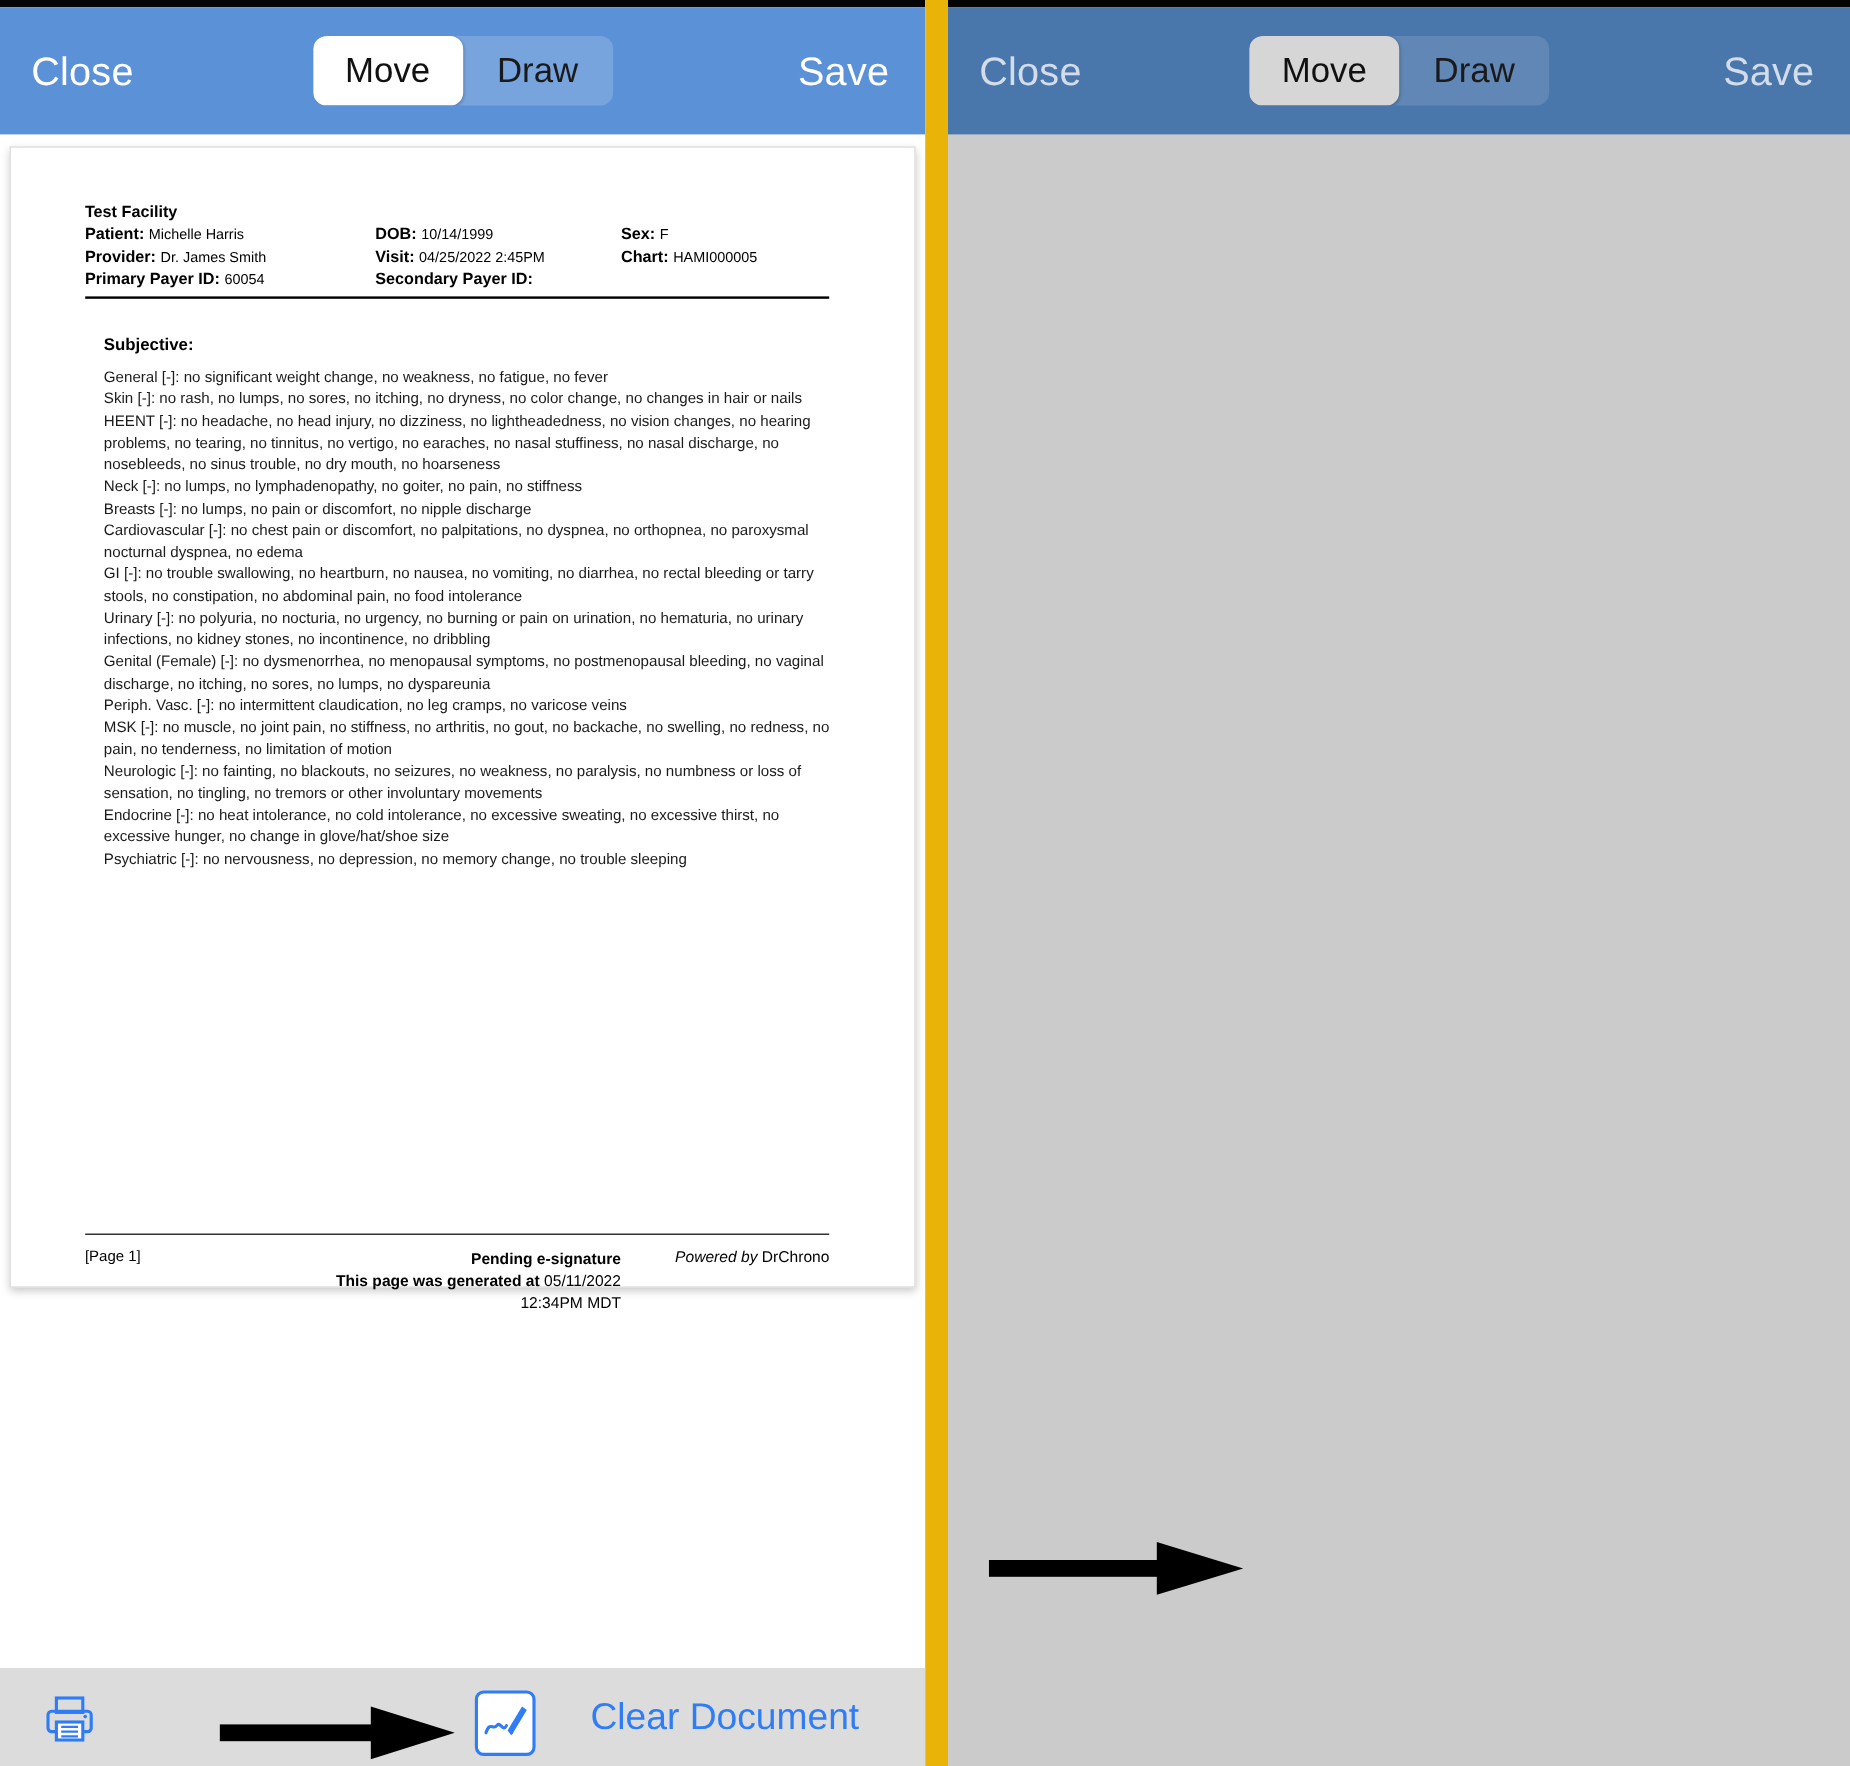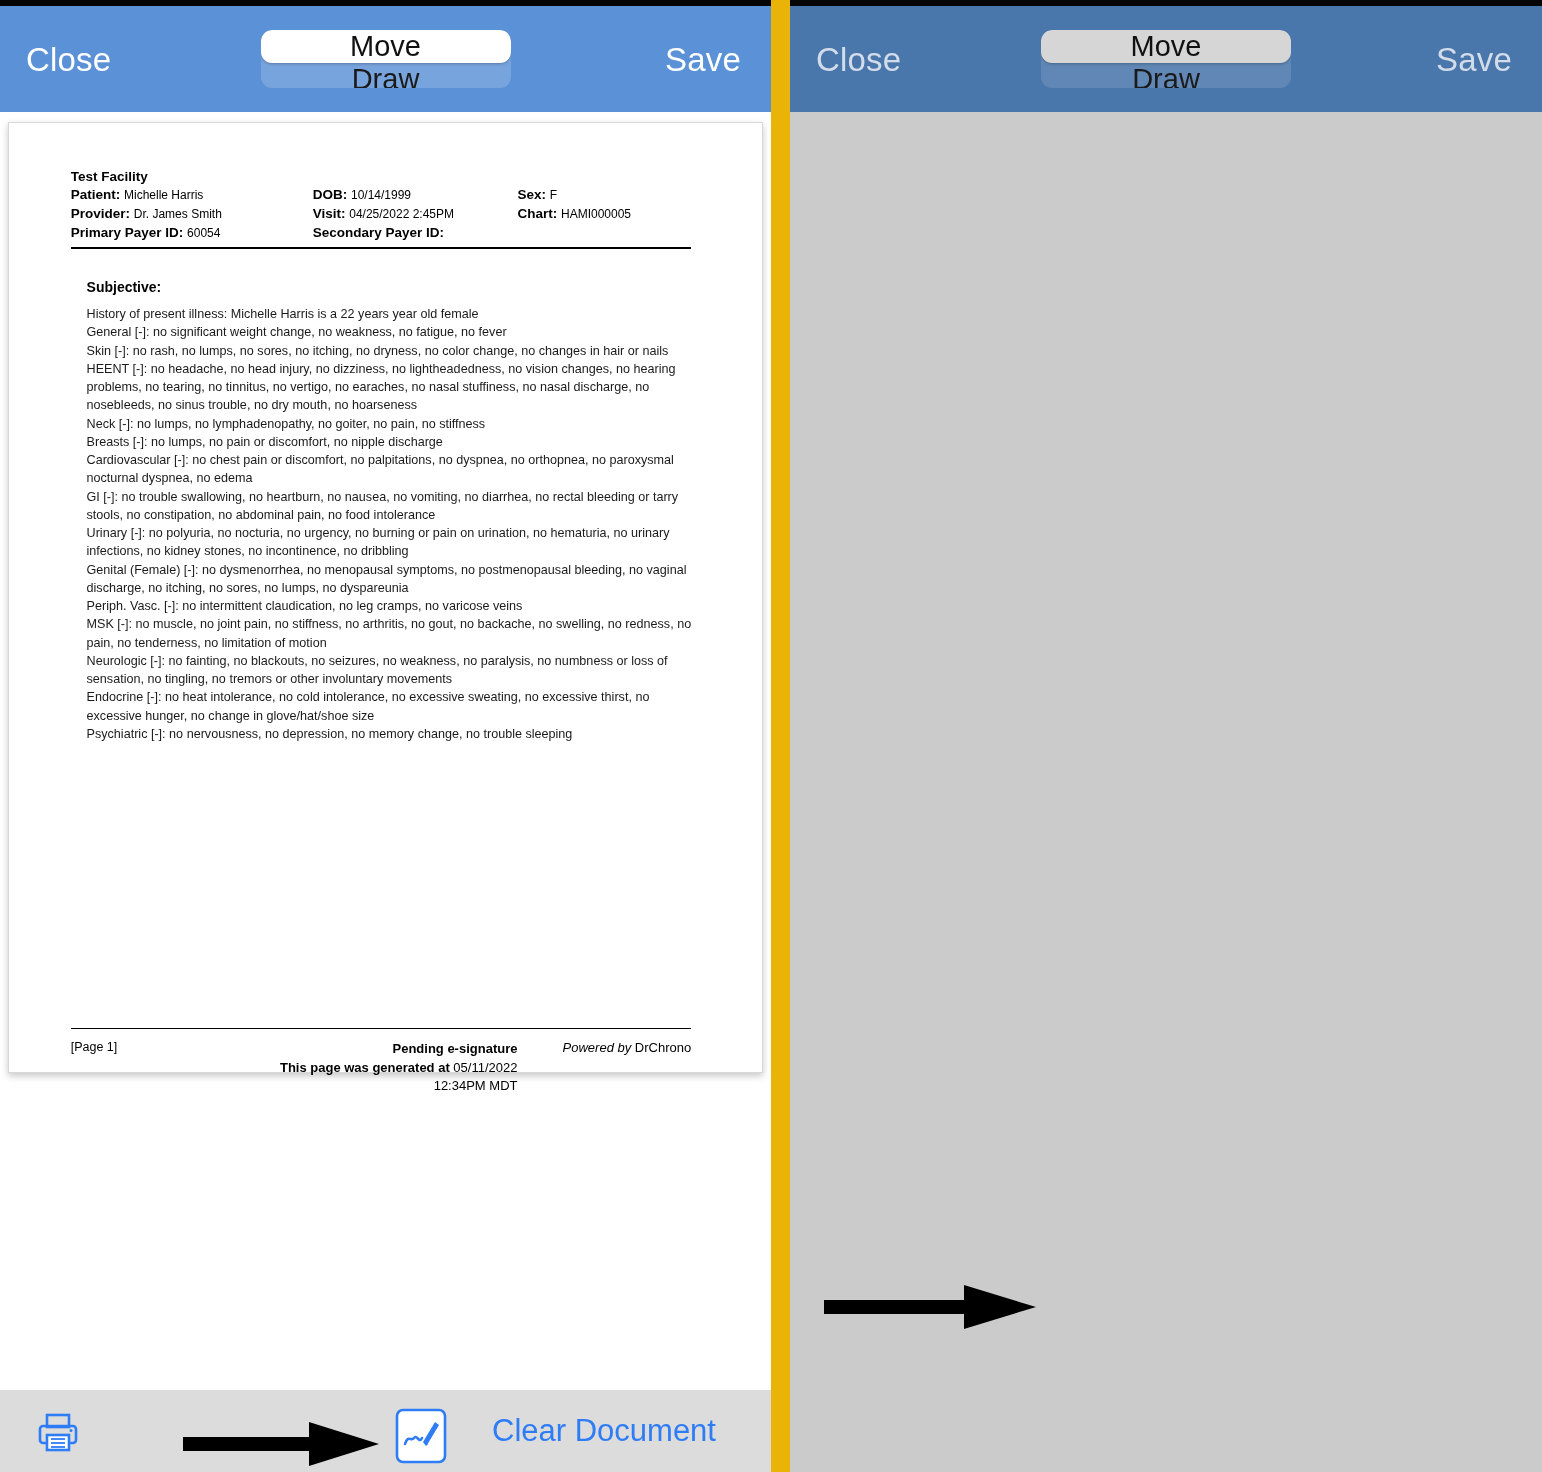--- a/index.html
+++ b/index.html
@@ -31,21 +31,21 @@
     background: none; border: none; cursor: pointer; line-height: 1;
     font-family: "Liberation Sans", sans-serif;
   }
   .nav-btn.dim { color: #d3dceb; }
   .nav-close { position: absolute; left: 26px; }
   .nav-save  { position: absolute; right: 30px; }
 
   .seg {
     position: absolute; left: 50%; transform: translateX(-50%);
     display: flex; border-radius: 11px; overflow: hidden;
-    height: 58px; width: 250px; flex-direction: column;
+    height: 58px; width: 250px;
   }
   .seg-bright { background: rgba(255,255,255,0.18); }
   .seg-dim    { background: rgba(255,255,255,0.12); }
   .seg-item {
     flex: 1; display: flex; align-items: center; justify-content: center;
     font-size: 29px; color: #111; cursor: pointer;
     font-family: "Liberation Sans", sans-serif;
   }
   .seg-item.active { background: #ffffff; border-radius: 11px;
      box-shadow: 0 1px 3px rgba(0,0,0,0.25); font-weight: 400; }
@@ -142,21 +142,20 @@
               <span class="val">60054</span></div>
             <div class="hcol2"><b>Secondary Payer ID:</b>
               <span class="val"></span></div>
             <div class="hcol3"></div>
           </div>
           <div class="hrule"></div>
         </div>
 
         <div class="subj-title">Subjective:</div>
         <div class="subj-body">
-            <p>History of present illness: Michelle Harris is a 22 years year old female</p>
             <p>General [-]: no significant weight change, no weakness, no fatigue, no fever</p>
             <p>Skin [-]: no rash, no lumps, no sores, no itching, no dryness, no color change, no changes in hair or nails</p>
             <p>HEENT [-]: no headache, no head injury, no dizziness, no lightheadedness, no vision changes, no hearing problems, no tearing, no tinnitus, no vertigo, no earaches, no nasal stuffiness, no nasal discharge, no nosebleeds, no sinus trouble, no dry mouth, no hoarseness</p>
             <p>Neck [-]: no lumps, no lymphadenopathy, no goiter, no pain, no stiffness</p>
             <p>Breasts [-]: no lumps, no pain or discomfort, no nipple discharge</p>
             <p>Cardiovascular [-]: no chest pain or discomfort, no palpitations, no dyspnea, no orthopnea, no paroxysmal nocturnal dyspnea, no edema</p>
             <p>GI [-]: no trouble swallowing, no heartburn, no nausea, no vomiting, no diarrhea, no rectal bleeding or tarry stools, no constipation, no abdominal pain, no food intolerance</p>
             <p>Urinary [-]: no polyuria, no nocturia, no urgency, no burning or pain on urination, no hematuria, no urinary infections, no kidney stones, no incontinence, no dribbling</p>
             <p>Genital (Female) [-]: no dysmenorrhea, no menopausal symptoms, no postmenopausal bleeding, no vaginal discharge, no itching, no sores, no lumps, no dyspareunia</p>
             <p>Periph. Vasc. [-]: no intermittent claudication, no leg cramps, no varicose veins</p>

